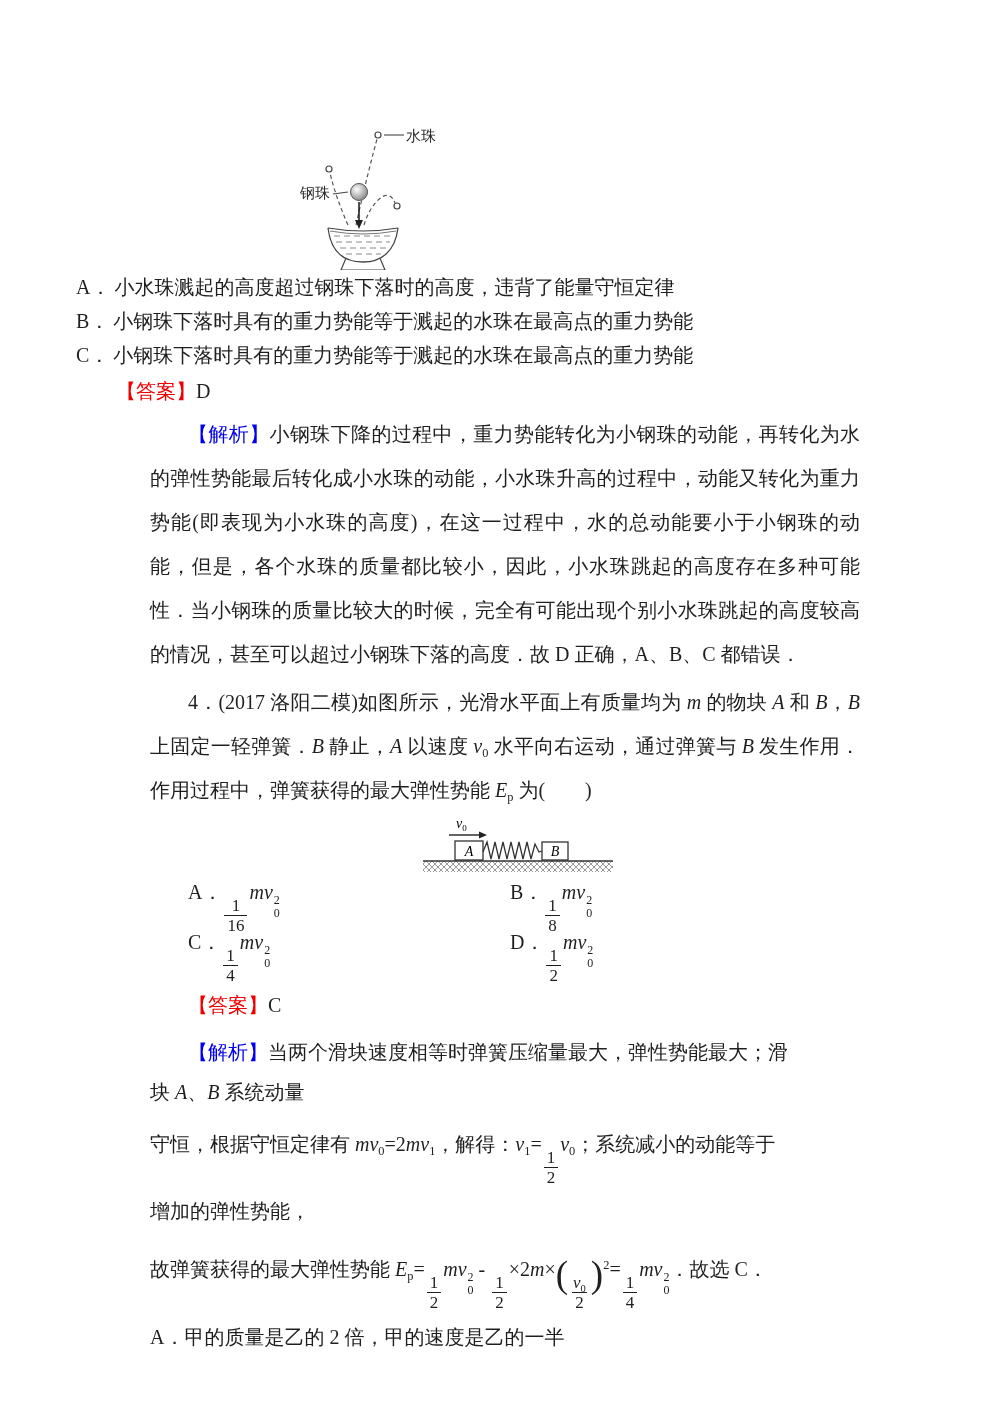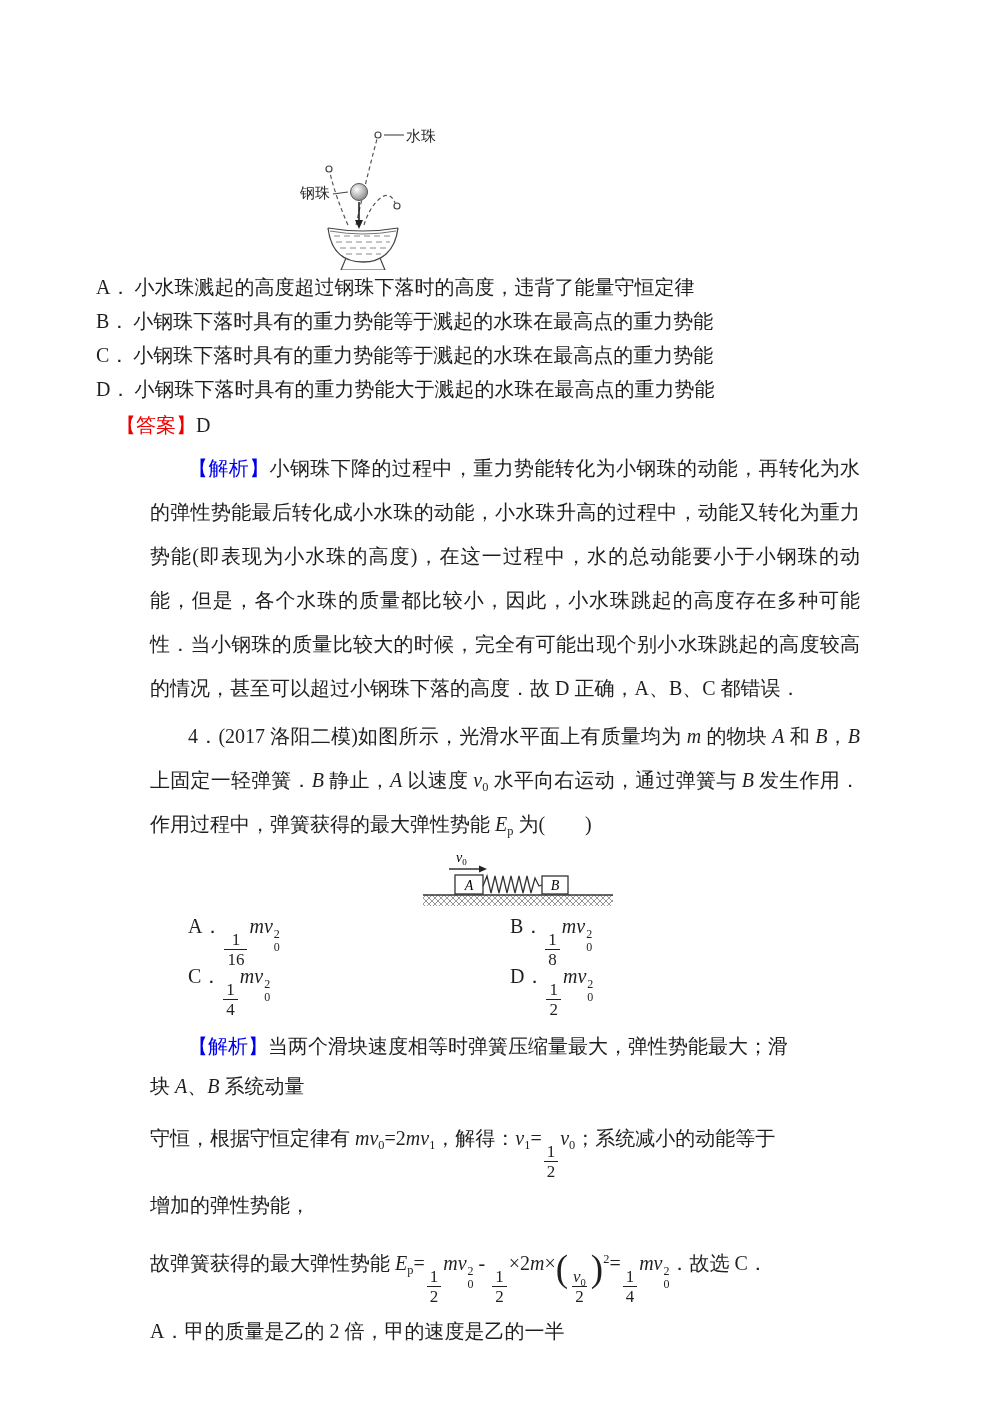--- a/index.html
+++ b/index.html
@@ -11,21 +11,21 @@
   .supsub{display:inline-flex;flex-direction:column;align-items:center;font-size:0.6em;
           line-height:1.05;vertical-align:-0.45em;font-style:normal;margin-left:1px;}
   .frac{display:inline-flex;flex-direction:column;align-items:center;text-align:center;
         vertical-align:-0.7em;line-height:1.12;font-size:0.85em;margin:0 2px;}
   .frac .num{display:block;padding:0 3px;}
   .frac .den{display:block;border-top:1.4px solid currentColor;padding:0 3px;}
   .bigp{font-size:1.85em;font-weight:300;vertical-align:-0.3em;line-height:0;}
   .red{color:#ee0000;}
   .blue{color:#0000ee;}
   .fig1{margin:114px 0 6px 290px;height:156px;}
-  .q3-opts{margin-left:96px;}
+  .q3-opts{margin-left:76px;}
   .opt{line-height:34px;white-space:nowrap;}
   .opt .lbl{margin-right:4px;}
   .ansline{margin:2px 0 0 116px;line-height:34px;}
   .para{margin:4px 145px 0 150px;width:710px;text-align:justify;line-height:44px;text-indent:38px;}
   .fig2{margin:4px 0 0 423px;height:58px;}
   .q4-opts{margin:8px 0 0 188px;display:grid;grid-template-columns:322px auto;grid-auto-rows:50px;
            align-items:center;width:640px;}
   .q4-opt{white-space:nowrap;}
   .q4-ans{margin:6px 0 0 188px;line-height:34px;}
   .ana4-l1{margin:10px 150px 0 150px;line-height:40px;text-indent:38px;}
@@ -80,21 +80,20 @@
       <circle cx="69" cy="78" r="8.5" fill="url(#ballGrad)" stroke="#555" stroke-width="1"></circle>
       <line x1="69" y1="88" x2="69" y2="107" stroke="#222" stroke-width="1.6"></line>
       <polygon points="65,106 73,106 69,115" fill="#222"></polygon>
     </svg>
   </figure>
 
   <div class="q3-opts">
     <div class="opt"><span class="lbl">A．</span><span>小水珠溅起的高度超过钢珠下落时的高度，违背了能量守恒定律</span></div>
     <div class="opt"><span class="lbl">B．</span><span>小钢珠下落时具有的重力势能等于溅起的水珠在最高点的重力势能</span></div>
     <div class="opt"><span class="lbl">C．</span><span>小钢珠下落时具有的重力势能等于溅起的水珠在最高点的重力势能</span></div>
-    <div class="opt"><span class="lbl">D．</span><span>小钢珠下落时具有的重力势能大于溅起的水珠在最高点的重力势能</span></div>
   </div>
 
   <div class="ansline">
     <span class="red">【答案】</span><span>D</span>
   </div>
 
   <p class="para">
     <span class="blue">【解析】</span><span>小钢珠下降的过程中，重力势能转化为小钢珠的动能，再转化为水的弹性势能最后转化成小水珠的动能，小水珠升高的过程中，动能又转化为重力势能(即表现为小水珠的高度)，在这一过程中，水的总动能要小于小钢珠的动能，但是，各个水珠的质量都比较小，因此，小水珠跳起的高度存在多种可能性．当小钢珠的质量比较大的时候，完全有可能出现个别小水珠跳起的高度较高的情况，甚至可以超过小钢珠下落的高度．故 D 正确，A、B、C 都错误．</span>
   </p>
 
@@ -149,20 +148,23 @@
           </span></span></div>
     <div class="q4-opt"><span class="lbl">D．</span><span><span class="frac">
             <span class="num">1</span>
             <span class="den">2</span>
           </span><i>mv</i><span class="supsub">
             <span>2</span>
             <span>0</span>
           </span></span></div>
   </div>
 
+  <div class="q4-ans">
+    <span class="red">【答案】</span><span>C</span>
+  </div>
 
   <div class="ana4-l1">
     <span class="blue">【解析】</span><span>当两个滑块速度相等时弹簧压缩量最大，弹性势能最大；滑块 <i>A</i>、<i>B</i> 系统动量</span>
   </div>
   <div class="ana4-l2">守恒，根据守恒定律有 <i>mv</i><sub>0</sub>=2<i>mv</i><sub>1</sub>，解得：<i>v</i><sub>1</sub>=<span class="frac">
         <span class="num">1</span>
         <span class="den">2</span>
       </span><i>v</i><sub>0</sub>；系统减小的动能等于增加的弹性势能，</div>
   <div class="ana4-l3">故弹簧获得的最大弹性势能 <i>E</i><sub>p</sub>=<span class="frac">
         <span class="num">1</span>

